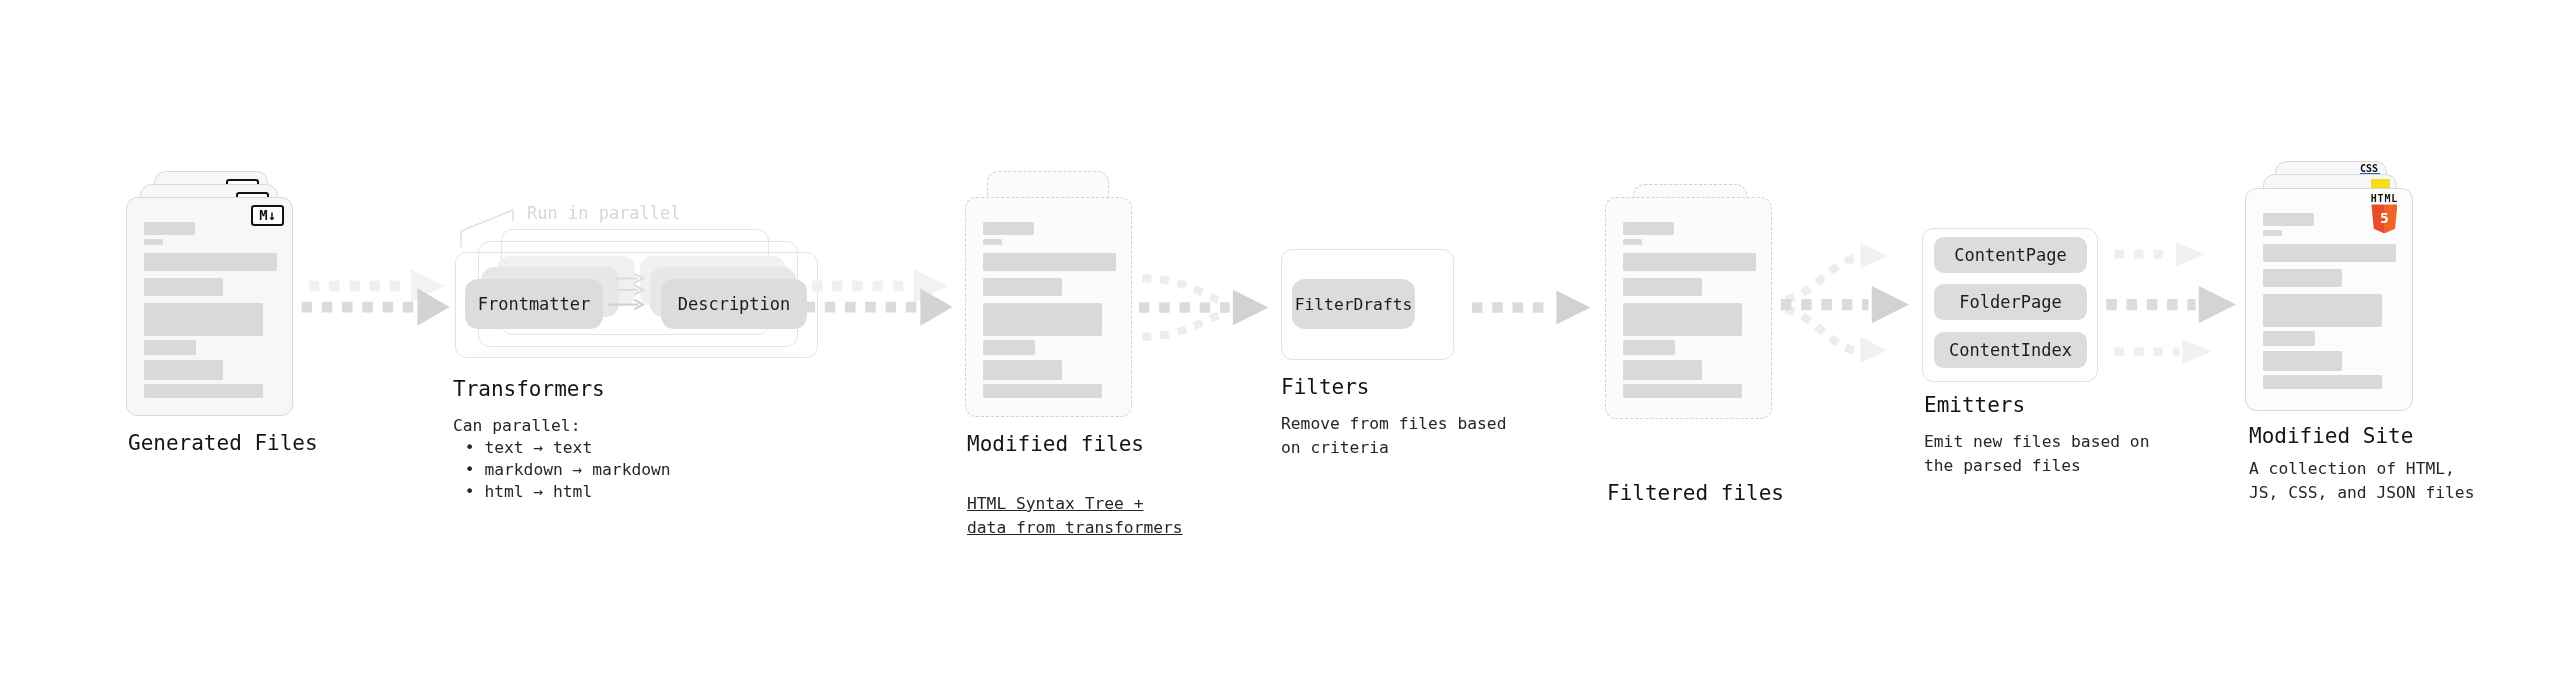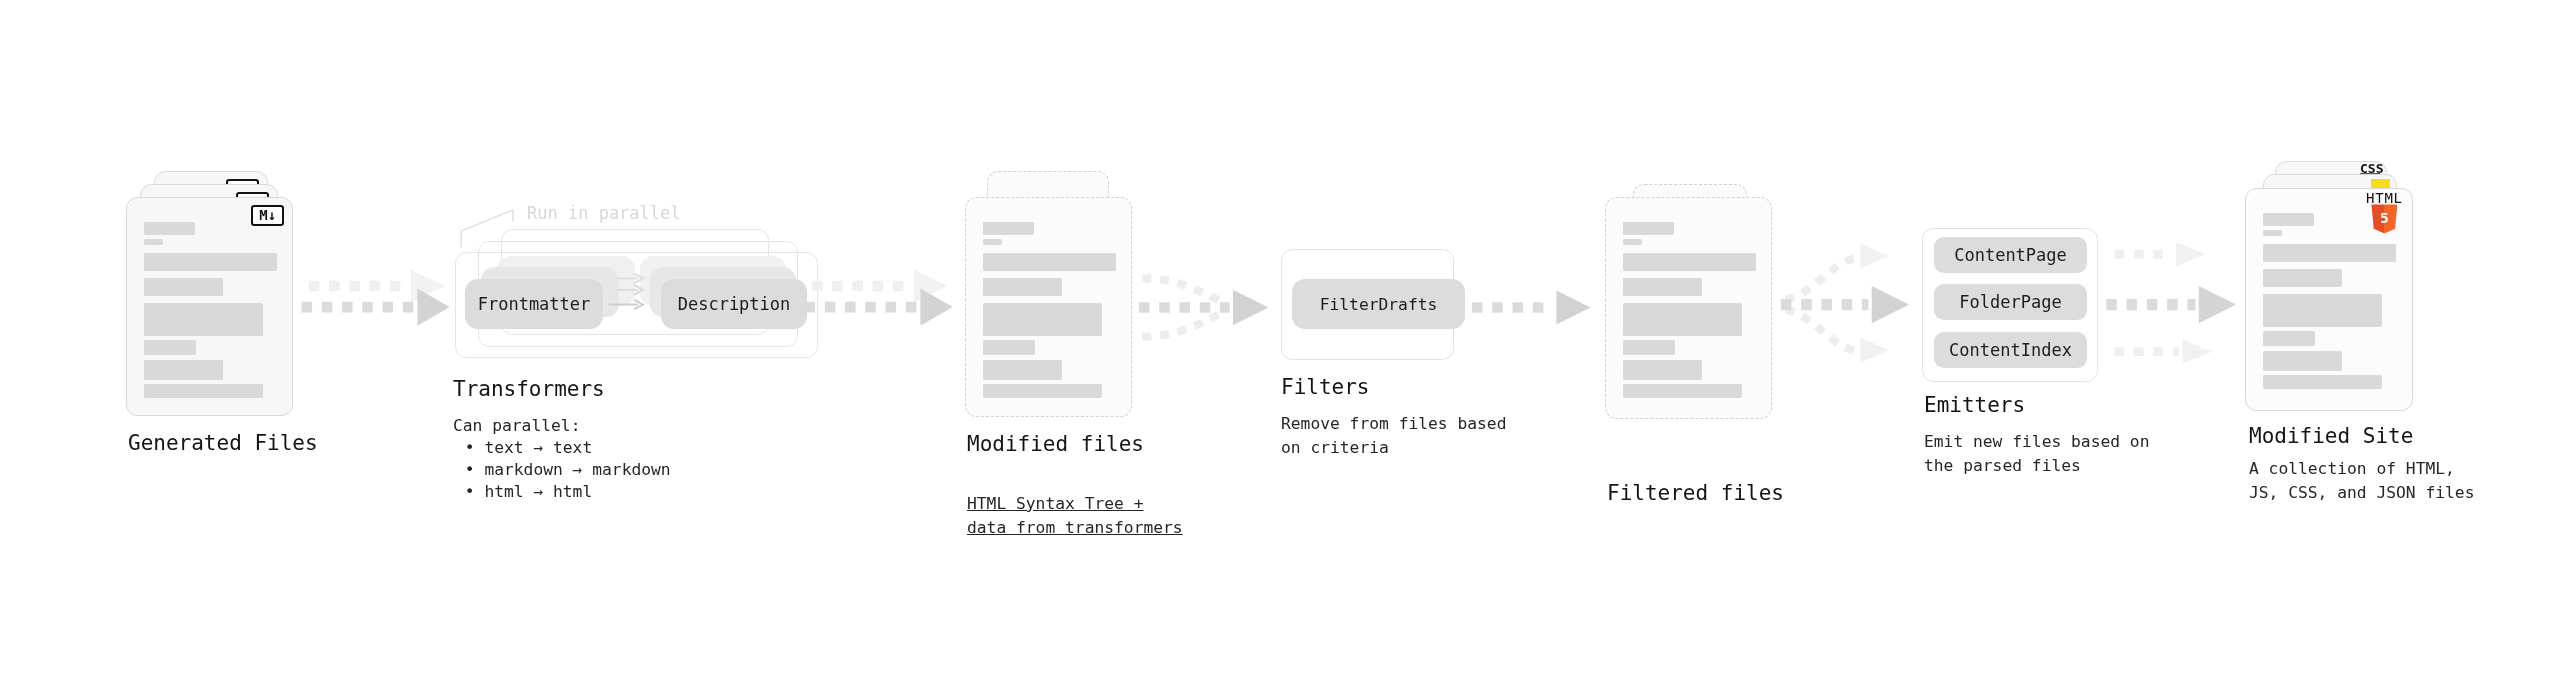--- a/index.html
+++ b/index.html
@@ -20,25 +20,25 @@
   .bar.b5 { top:105px; width:119px; height:32.5px; }
   .bar.b6 { top:142px; width:52px;  height:14.6px; }
   .bar.b7 { top:162px; width:79px;  height:19.5px; }
   .bar.b8 { top:186px; width:119px; height:14px; }
 
   
   .md-badge { position:absolute; top:6.5px; right:8.1px; width:32.5px; height:21px;
     background:#ffffff; border:2.4px solid #111; border-radius:3.3px;
     font-size:14px; font-weight:bold; color:#111; text-align:center; line-height:17px; }
   .js-badge { position:absolute; top:4.1px; right:6.5px; width:18.7px; height:14.6px; background:#f5de19; }
-  .css-badge { position:absolute; top:3.3px; right:6.5px; width:19.5px; text-align:right;
-    font-size:13px; font-weight:bold; color:#111; line-height:7.3px; }
+  .css-badge { position:absolute; top:3.3px; right:6.5px; width:19.5px; text-align:left;
+    font-size:10px; font-weight:bold; color:#111; line-height:7.3px; }
   .css-badge .underline { display:block; margin-top:0.8px; height:3.3px; background:#2062af; }
   .html5-badge { position:absolute; top:4.9px; right:8.1px; width:39px; text-align:center; }
-  .html5-badge .word { font-size:14px; font-weight:normal; letter-spacing:0.8px; color:#111; line-height:9.8px; }
+  .html5-badge .word { font-size:10px; font-weight:bold; letter-spacing:0.8px; color:#111; line-height:9.8px; }
   .html5-shield { position:relative; width:26px; height:29px; margin:0.8px auto 0;
     background:linear-gradient(90deg,#e44d26 50%,#f16529 50%);
     clip-path:polygon(0 0,100% 0,91% 84%,50% 100%,9% 84%); }
   .html5-shield span { position:absolute; left:0; right:0; top:4.9px; text-align:center;
     color:#fff; font-size:14.6px; font-weight:bold; }
 
   
   .stage-caption { position:absolute; font-size:21px; font-weight:500; color:#141414; white-space:nowrap; }
   .stage-desc { position:absolute; font-size:16.3px; color:#262626; line-height:23.6px; white-space:pre-line; }
   .bullets { position:absolute; list-style:none; font-size:16.3px; color:#262626; line-height:22px; }
@@ -154,21 +154,21 @@
 
   <svg class="abs" style="left:1134px; top:267px;" width="142" height="81" viewBox="0 0 175 100">
     <path d="M 10 14 C 60 14 80 32 112 44" stroke="#ededed" stroke-width="10" stroke-dasharray="11 11" fill="none"></path>
     <path d="M 10 86 C 60 86 80 68 112 56" stroke="#ededed" stroke-width="10" stroke-dasharray="11 11" fill="none"></path>
     <line x1="6" y1="50" x2="118" y2="50" stroke="#dbdbdb" stroke-width="13" stroke-dasharray="13 12"></line>
     <polygon points="122,28 166,50 122,72" fill="#d2d2d2"></polygon>
   </svg>
 
   <div>
     <div class="panel" style="left:1281px; top:249px; width:173px; height:111px;"></div>
-    <div class="pill" style="left:1292px; top:279px; width:173px; height:50px; font-size:16.3px;">FilterDrafts</div>
+    <div class="pill" style="left:1292px; top:279px; width:123px; height:50px; font-size:16.3px;">FilterDrafts</div>
     <div class="stage-caption" style="left:1281px; top:375px;">Filters</div>
     <div class="stage-desc" style="left:1281px; top:412px;">Remove from files based
 on criteria</div>
   </div>
 
   <svg class="abs" style="left:1467px; top:283px;" width="130" height="49" viewBox="0 0 160 60">
     <line x1="6" y1="30" x2="106" y2="30" stroke="#dbdbdb" stroke-width="13" stroke-dasharray="13 12"></line>
     <polygon points="110,9 152,30 110,51" fill="#d2d2d2"></polygon>
   </svg>
 

